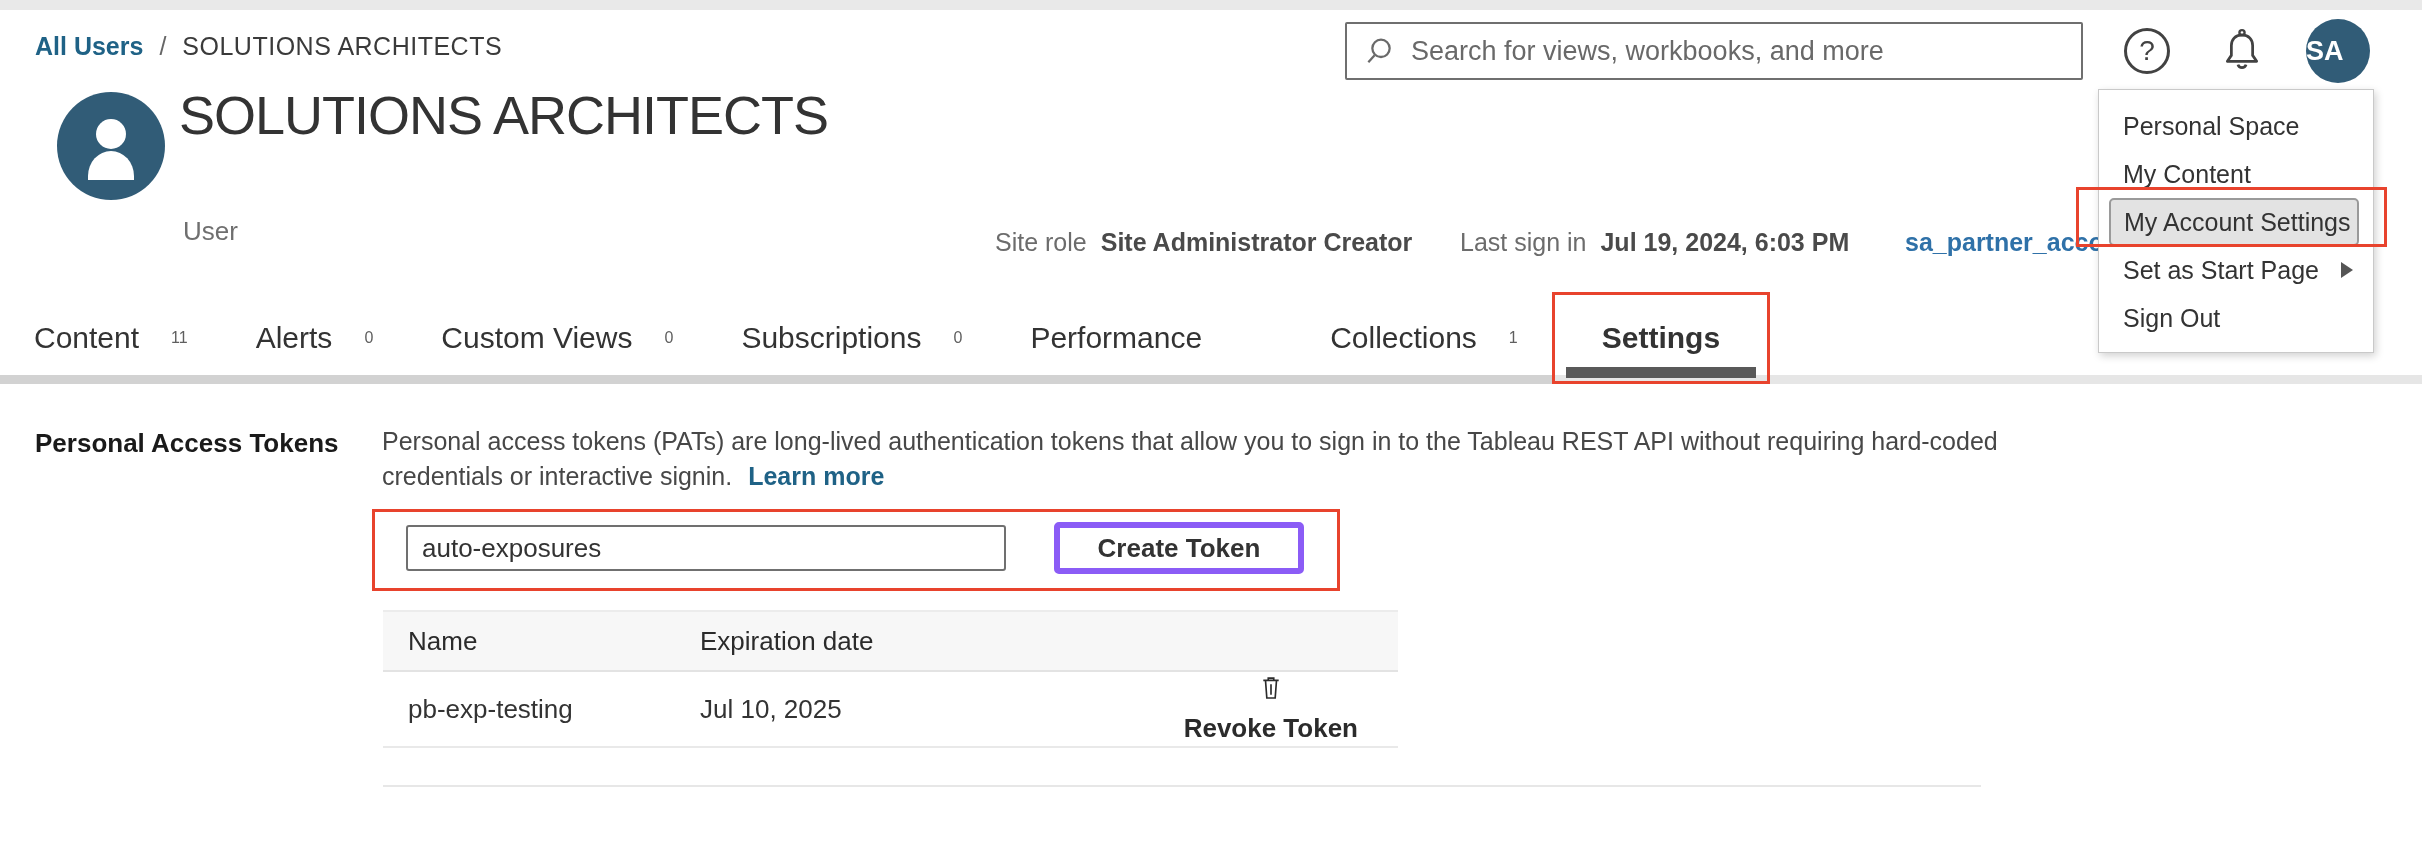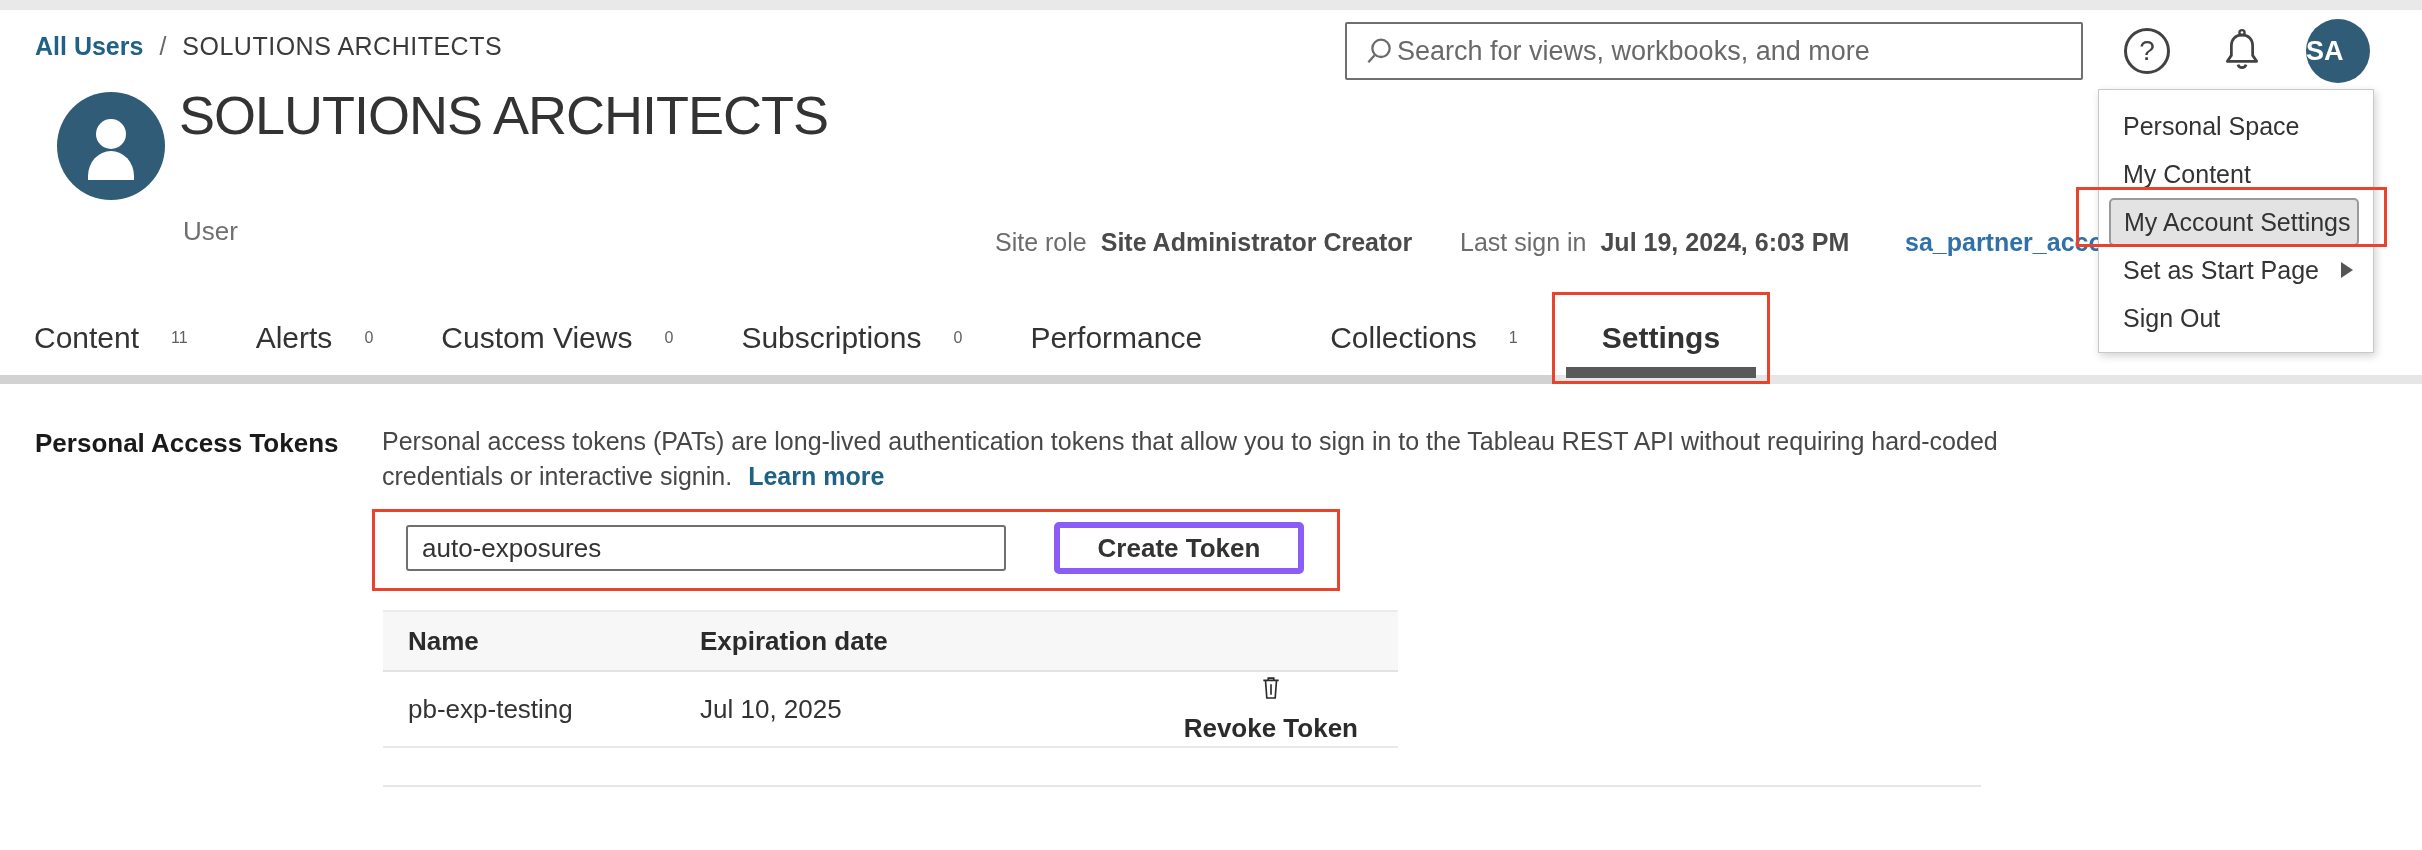--- a/index.html
+++ b/index.html
@@ -11,21 +11,21 @@
   .top-strip { position:absolute; left:0; top:0; width:2422px; height:10px; background:#e9e9e9; }
 
   
   .breadcrumb { position:absolute; left:35px; top:32px; display:flex; align-items:baseline; gap:16px; font-size:25px; }
   .crumb-link { color:#1f6286; font-weight:bold; text-decoration:none; cursor:pointer; }
   .crumb-sep { color:#666; }
   .crumb-current { color:#3a3a3a; letter-spacing:0.5px; }
 
   
   .search-box { position:absolute; left:1345px; top:22px; width:738px; height:58px;
-    border:2px solid #6f6f6f; border-radius:2px; display:flex; align-items:center; padding-left:18px; gap:0; background:#fff; }
+    border:2px solid #6f6f6f; border-radius:2px; display:flex; align-items:center; padding-left:18px; gap:14px; background:#fff; }
   .search-box input { border:none; outline:none; flex:1; font-size:27px; color:#333;
     font-family:"Liberation Sans","DejaVu Sans",sans-serif; background:transparent; }
   .search-box input::placeholder { color:#696969; }
 
   
   .help-btn { position:absolute; left:2124px; top:28px; width:46px; height:46px; border:3px solid #424242;
     border-radius:50%; display:flex; align-items:center; justify-content:center; font-size:28px; color:#424242; cursor:pointer; background:#fff; }
   .bell-btn { position:absolute; left:2218px; top:24px; width:48px; height:54px; display:flex; align-items:center; justify-content:center; cursor:pointer; background:#fff; border:none; }
   .avatar-btn { position:absolute; left:2306px; top:19px; width:64px; height:64px; border-radius:50%;
     background:#315c77; color:#fff; font-weight:bold; font-size:27px; display:flex; align-items:center; border:none; cursor:pointer; }
@@ -66,21 +66,21 @@
   .pat-heading { position:absolute; left:35px; top:428px; font-size:26px; font-weight:bold; color:#1a1a1a; }
   .pat-desc { position:absolute; left:382px; top:424px; width:1640px; font-size:25px; line-height:35px; color:#474747; }
   .learn-more { color:#1f6286; font-weight:bold; margin-left:16px; text-decoration:none; cursor:pointer; }
   .token-input { position:absolute; left:406px; top:525px; width:600px; height:46px; border:2px solid #707070; border-radius:3px;
     font-size:26px; color:#333; padding-left:14px; font-family:"Liberation Sans","DejaVu Sans",sans-serif; }
   .create-btn { position:absolute; left:1054px; top:522px; width:250px; height:52px; background:#fff; border:6px solid #8b5cf6;
     border-radius:5px; font-size:26px; font-weight:bold; color:#333; cursor:pointer; font-family:"Liberation Sans","DejaVu Sans",sans-serif; }
 
   
   .pat-table { position:absolute; left:383px; top:610px; width:1015px; }
-  .table-header { display:flex; align-items:center; height:62px; background:#f7f7f7; border-top:2px solid #ececec; border-bottom:2px solid #e3e3e3; font-weight:bold; font-size:26px; color:#2b2b2b; }
+  .table-header { display:flex; align-items:center; height:62px; background:#f7f7f7; border-top:2px solid #ececec; border-bottom:2px solid #e3e3e3; font-weight:normal; font-size:26px; color:#2b2b2b; }
   .col-name { width:317px; padding-left:25px; }
   .col-exp { flex:1; }
   .table-row { display:flex; align-items:center; height:76px; border-bottom:2px solid #e9e9e9; font-size:26px; color:#333; background:#fff; }
   .revoke-btn { margin-left:auto; margin-right:40px; display:flex; align-items:center; gap:12px; background:none; border:none;
     font-size:26px; font-weight:bold; color:#2b2b2b; cursor:pointer; font-family:"Liberation Sans","DejaVu Sans",sans-serif;flex-direction:column; }
   .section-divider { position:absolute; left:383px; top:785px; width:1598px; height:2px; background:#e7e7e7; }
 </style>
 </head>
 <body>
 

